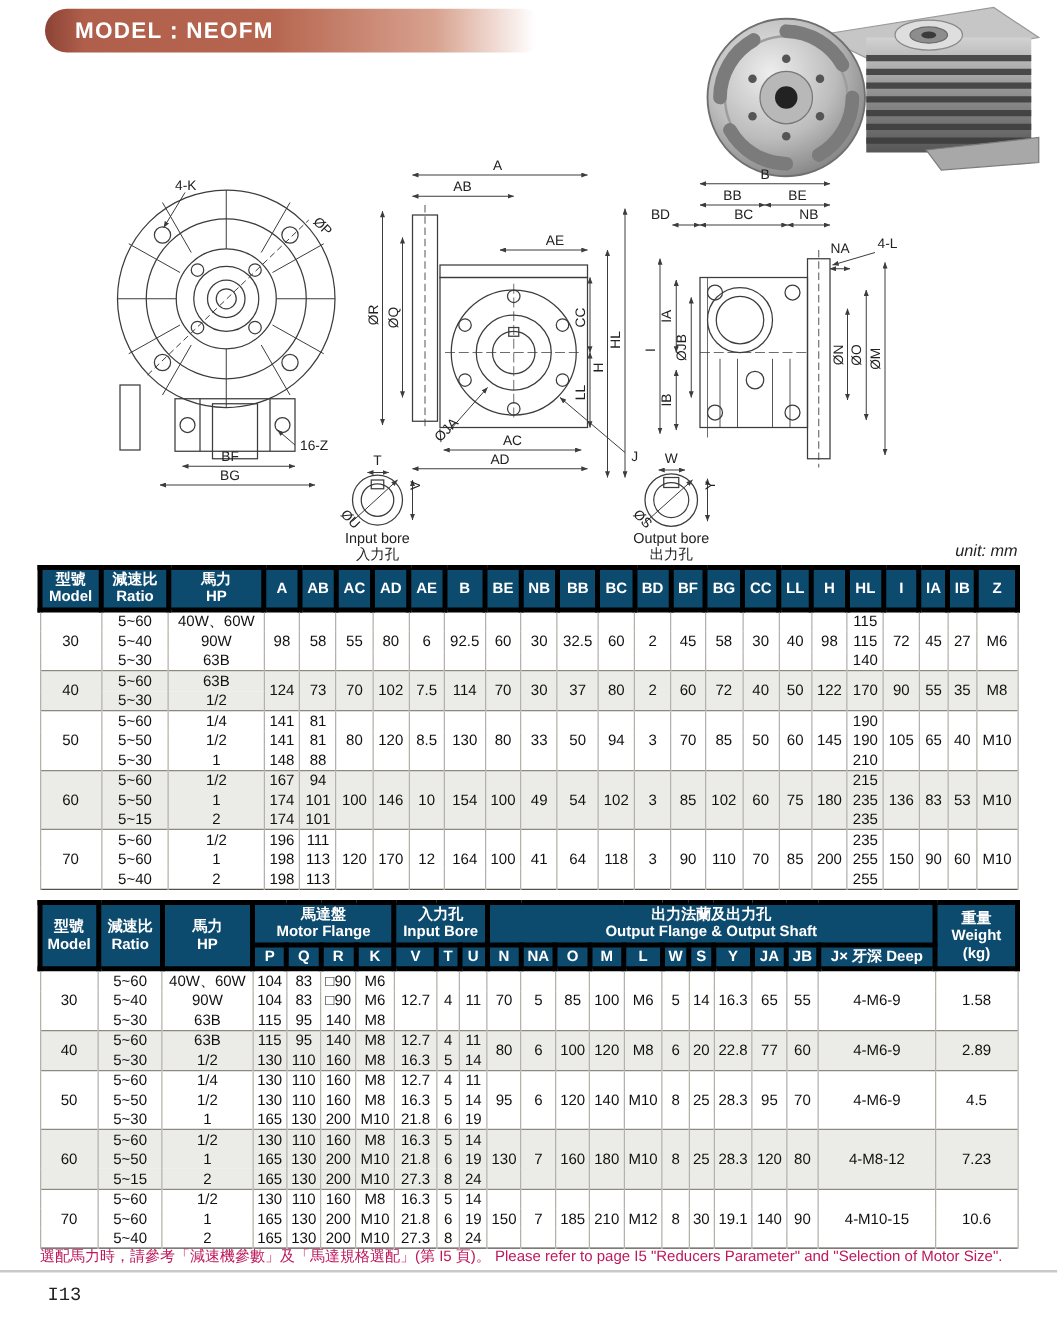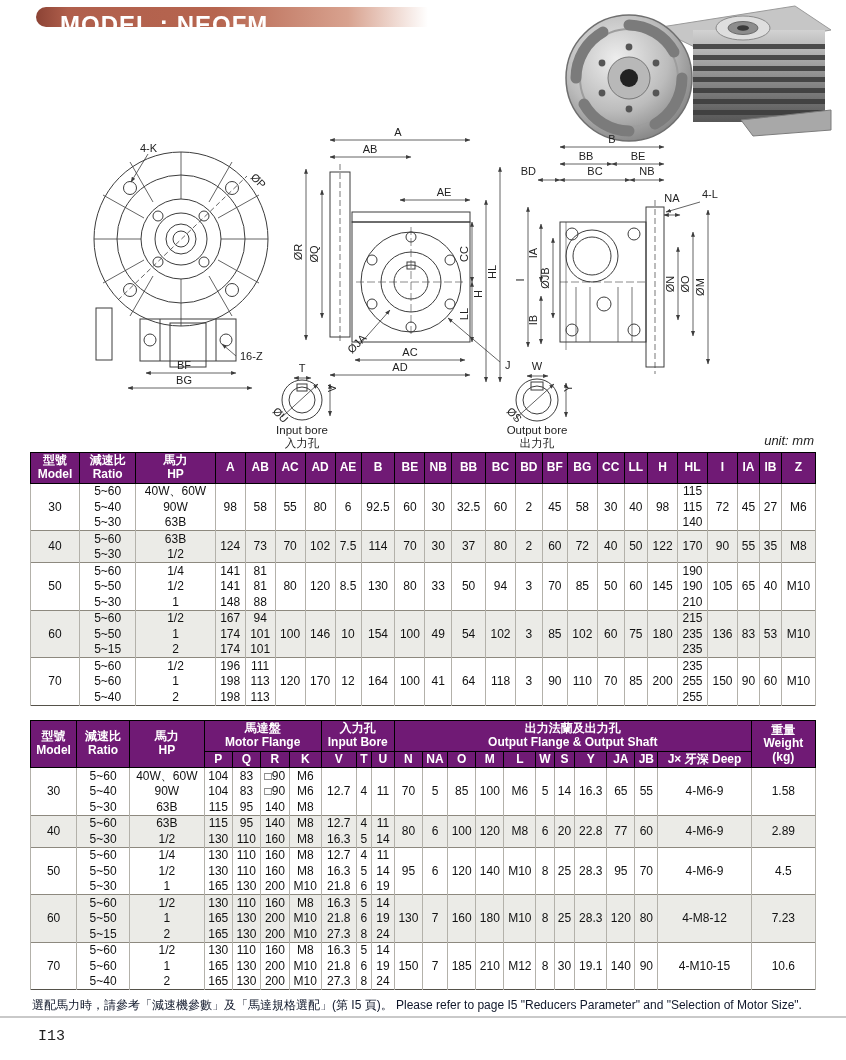--- a/index.html
+++ b/index.html
@@ -1,47 +1,47 @@
 <!DOCTYPE html>
 <html><head>
 <meta charset="utf-8">
 <style>
   html,body{margin:0;padding:0;background:#fff;}
   body{font-family:"Liberation Sans","DejaVu Sans",sans-serif;color:#111;}
   .page{position:relative;width:846px;height:1060px;background:#fff;overflow:hidden;}
 
   
-  .title{position:absolute;left:36px;top:7px;width:400px;height:20px;border-radius:18px;
+  .title{position:absolute;left:36px;top:7px;width:400px;height:35px;border-radius:18px;
     background:linear-gradient(90deg,#8c4335 0%,#b05f4c 8%,#b6654f 45%,#d8a28f 78%,rgba(255,255,255,0) 98%);
-    color:#fff;font-size:24px;font-weight:bold;letter-spacing:1px;line-height:35px;padding-left:24px;box-sizing:border-box;}
+    color:#fff;font-size:18px;font-weight:bold;letter-spacing:1px;line-height:35px;padding-left:24px;box-sizing:border-box;}
 
   .photo{position:absolute;left:543px;top:0px;width:292px;height:146px;}
   .drawings{position:absolute;left:0px;top:112px;width:846px;height:338px;}
   .drawings text{font-size:11px;fill:#222;}
   .drawings .cap{font-size:11.5px;}
   .unit{position:absolute;top:433px;right:32px;font-size:13px;color:#222;font-style:italic;}
 
   
   .t1wrap{position:absolute;left:30px;top:452px;}
   .t2wrap{position:absolute;left:30px;top:720px;}
   table.spec{border-collapse:collapse;width:786px;font-size:12px;color:#111;border:1.5px solid #55524a;}
-  table.spec th{background:#701a75;color:#fff;font-weight:bold;border:1px solid #000000;
+  table.spec th{background:#0c4a6e;color:#fff;font-weight:bold;border:4px solid #000000;
     padding:1px 2px;font-size:12px;line-height:1.15;text-align:center;}
   table.spec th span{display:block;}
   table.spec td{border-left:1px solid #b3b1aa;border-right:1px solid #b3b1aa;border-top:none;border-bottom:none;
     padding:0 2px;text-align:center;height:15.5px;line-height:1.05;white-space:nowrap;}
   table.spec tr.gstart td{border-top:1px solid #8d897f;}
   table.spec tr.shaded td{background:#ebebe7;}
   td.model-cell{min-width:36px;}
   td.ratio-cell{min-width:42px;border-left:1px solid #8d897f;border-right:1px solid #8d897f;}
   td.hp-cell{min-width:58px;border-right:1px solid #8d897f;}
   th.hdr-weight{min-width:52px;}
   th.hdr-j{min-width:78px;}
 
-  .footnote{position:absolute;left:32px;top:997px;width:792px;font-size:12px;color:#0f172a;white-space:nowrap;}
+  .footnote{position:absolute;left:32px;top:997px;width:792px;font-size:12px;color:#be185d;white-space:nowrap;}
   .rule{position:absolute;left:0;top:1016px;width:846px;height:2px;background:#c9c9c9;}
   .pagenum{position:absolute;left:38px;top:1028px;font-family:Liberation Mono, monospace;font-size:15px;color:#222;}
 </style>
 </head>
 <body>
 
 <div class="page">
 
   <div class="title">MODEL：NEOFM</div>
 

